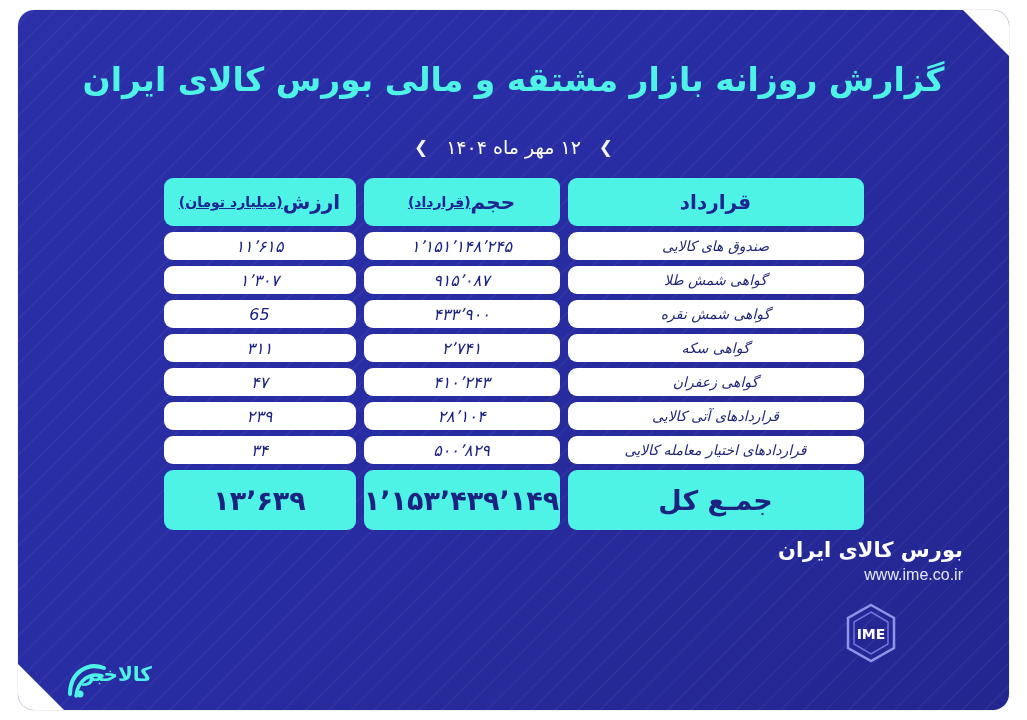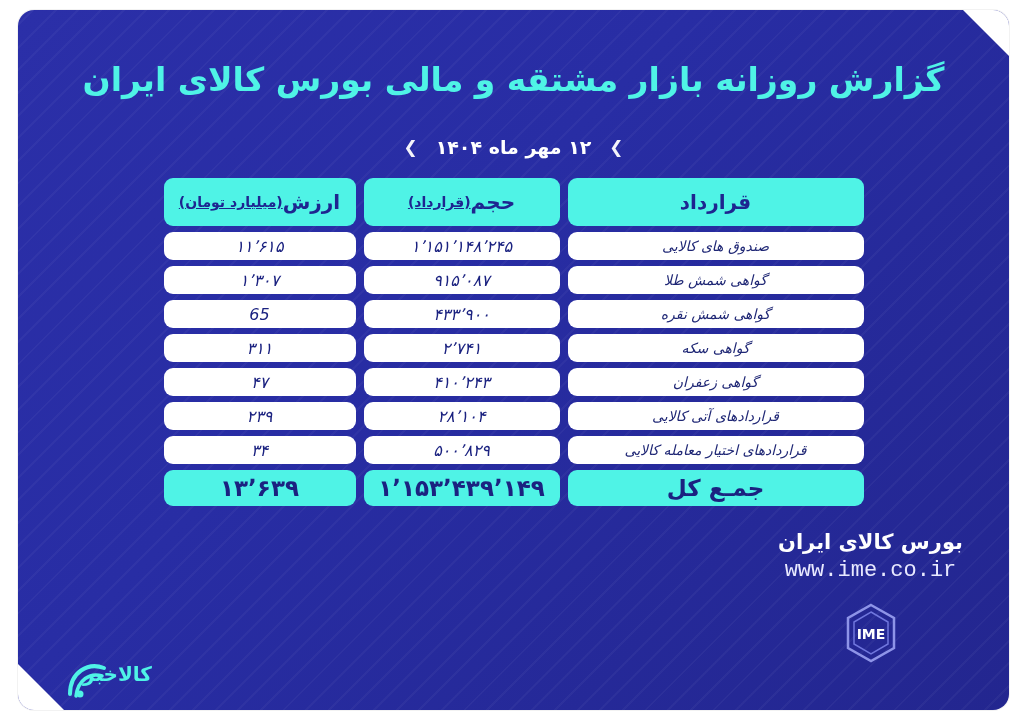--- a/index.html
+++ b/index.html
@@ -67,21 +67,21 @@
     width: 100%;
     display: flex;
     justify-content: center;
     align-items: center;
     gap: 18px;
     direction: rtl;
   }
   .date-text {
     color: #ffffff;
     font-size: 19px;
-    font-weight: bold;
+    font-weight: normal;
     direction: rtl;
   }
   .chev {
     color: #ffffff;
     font-size: 17px;
     font-weight: bold;
     opacity: 0.95;
   }
 
   .table-wrap {
@@ -129,23 +129,23 @@
     font-style: italic;
   }
   .data .c-hall { font-size: 14px; color: #1f2775; }
   .data .c-vol, .data .c-val { font-size: 16px; color: #1b2280; }
 
   .total {
     margin-top: 4px;
   }
   .total .cell {
     background: #4ff3e6;
-    height: 36px;
+    height: 60px;
     color: #1b2280;
-    font-size: 23px;
+    font-size: 27px;
     font-weight: bold;
   }
 
   .footer {
     position: absolute;
     bottom: 46px;
     right: 46px;
     display: flex;
     flex-direction: column;
     align-items: center;
@@ -156,25 +156,25 @@
     text-align: right;
     color: #ffffff;
     line-height: 1.35;
   }
   .footer-name {
     font-size: 21px;
     font-weight: bold;
     direction: rtl;
   }
   .footer-url {
-    font-size: 22px;
+    font-size: 16px;
     color: #e8e9ff;
-    font-family: Liberation Mono, monospace;
+    font-family: Liberation Sans, sans-serif;
     direction: ltr;
-    text-align: center;
+    text-align: right;
   }
   .logo {
     width: 62px;
     height: 62px;
     position: relative;
   }
   .logo svg { display: block; }
 
   .brand-badge {
     position: absolute;

